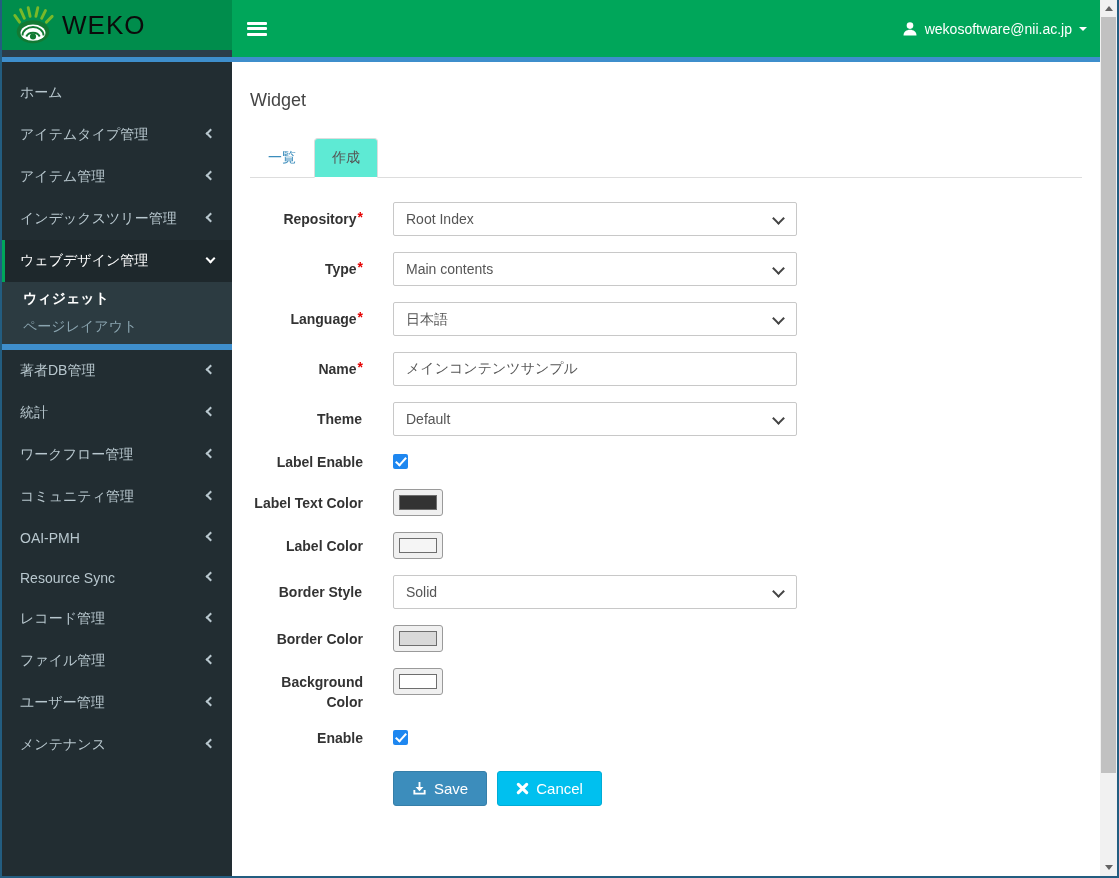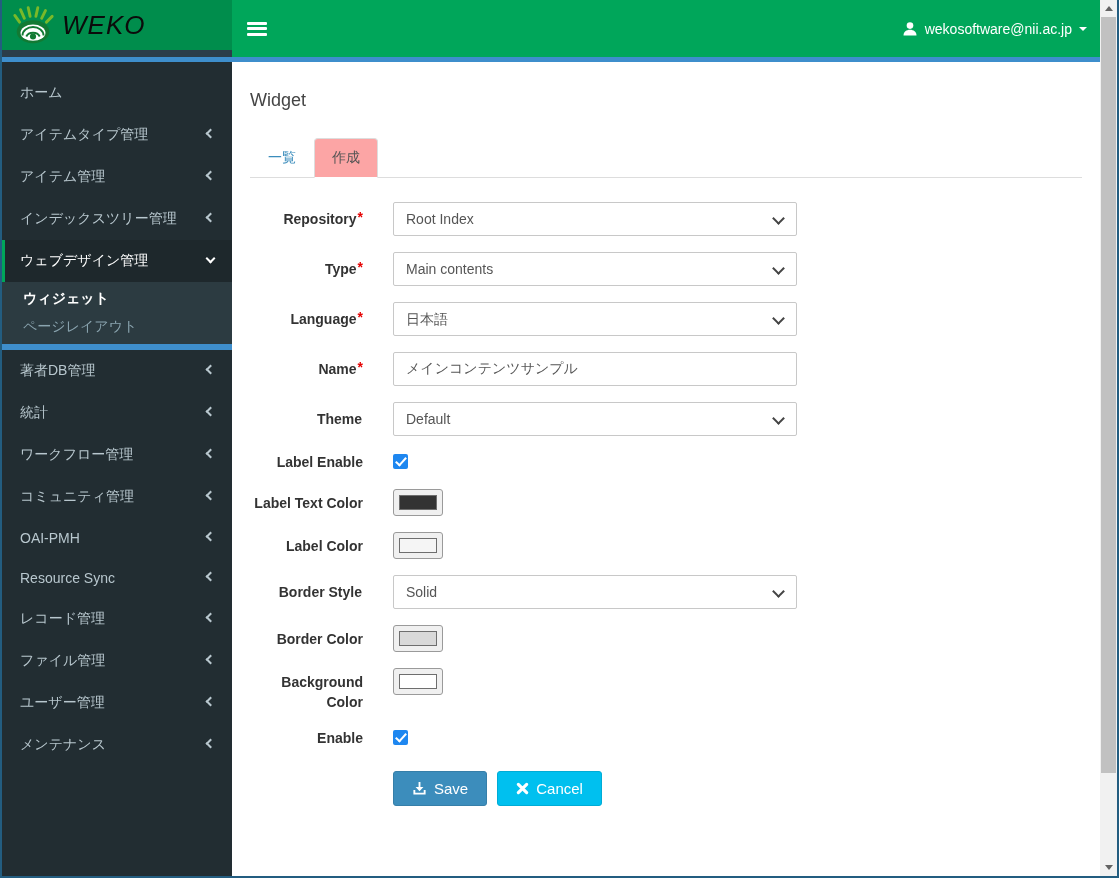--- a/index.html
+++ b/index.html
@@ -7,21 +7,21 @@
   body { font-family:"Liberation Sans","DejaVu Sans",sans-serif; background:#fff; }
 
   .window { position:relative; width:1119px; height:878px;
             border-left:2px solid #235d80; border-right:2px solid #235d80; border-bottom:2px solid #235d80;
             overflow:hidden; }
   .page { position:absolute; left:0; top:0; width:1098px; height:876px; display:flex; flex-direction:column; }
 
   
   .header { display:flex; height:57px; flex:none; }
   .logo-zone { width:230px; flex:none; display:flex; flex-direction:column; }
-  .logo { height:50px; background:#008d4c; display:flex; align-items:center; padding-left:8px; cursor:pointer;font-style:italic; }
+  .logo { height:50px; background:#008d4c; display:flex; align-items:center; padding-left:8px; cursor:pointer; }
   .logo-text { color:#0b0b0b; font-size:26px; letter-spacing:1px; margin-left:6px; }
   .logo-underlay { height:7px; background:#2b3d4a; }
   .navbar { flex:1; background:#00a65a; display:flex; align-items:center; justify-content:space-between; padding:0 13px 0 15px; }
   .hamburger { width:20px; height:14px; display:flex; flex-direction:column; justify-content:space-between; cursor:pointer; }
   .hamburger span { display:block; height:3px; background:#fff; border-radius:1px; }
   .user-menu { display:flex; align-items:center; gap:7px; color:#fff; font-size:14px; cursor:pointer; }
   .caret-down { width:0; height:0; border:4px solid transparent; border-top-color:#fff; margin-top:4px; }
 
   .top-divider { height:5px; background:#3e8ecc; flex:none; }
 
@@ -39,21 +39,21 @@
   .submenu { background:#2c3b41; padding:3px 0; }
   .ssi { display:block; padding:5px 15px 5px 21px; font-size:14px; color:#8aa4af; cursor:pointer; text-decoration:none; }
   .ssi.active { color:#fff; font-weight:700; }
   .sidebar-accent-bar { height:6px; background:#3e8ecc; }
 
   
   .main { flex:1; background:#fff; padding:28px 18px 0 18px; overflow:hidden; }
   .page-title { font-size:18px; font-weight:400; color:#444; margin-bottom:27px; }
   .tabs { display:flex; border-bottom:1px solid #ddd; }
   .tab { padding:10px 17px; font-size:14px; color:#3c8dbc; cursor:pointer; margin-bottom:-1px; border:1px solid transparent; }
-  .tab.active { background:#fca5a5; border-color:#ddd; border-bottom-color:#fff; border-radius:4px 4px 0 0; color:#555; }
+  .tab.active { background:#5eead4; border-color:#ddd; border-bottom-color:#fff; border-radius:4px 4px 0 0; color:#555; }
 
   .form { margin-top:24px; }
   .form-row { display:grid; grid-template-columns:113px 404px; column-gap:30px; margin-bottom:16px; align-items:start; }
   .control-label { text-align:right; font-size:14px; font-weight:700; color:#333; line-height:20px; }
   .row-select .control-label, .row-input .control-label { padding-top:7px; }
   .row-swatch .control-label { padding-top:4px; }
   .req { color:#e60000; position:relative; top:-2px; margin-left:1px; }
 
   .select-wrap { position:relative; }
   select, input[type=text] { width:100%; height:34px; border:1px solid #c8c8c8; border-radius:2px; background:#fff;

